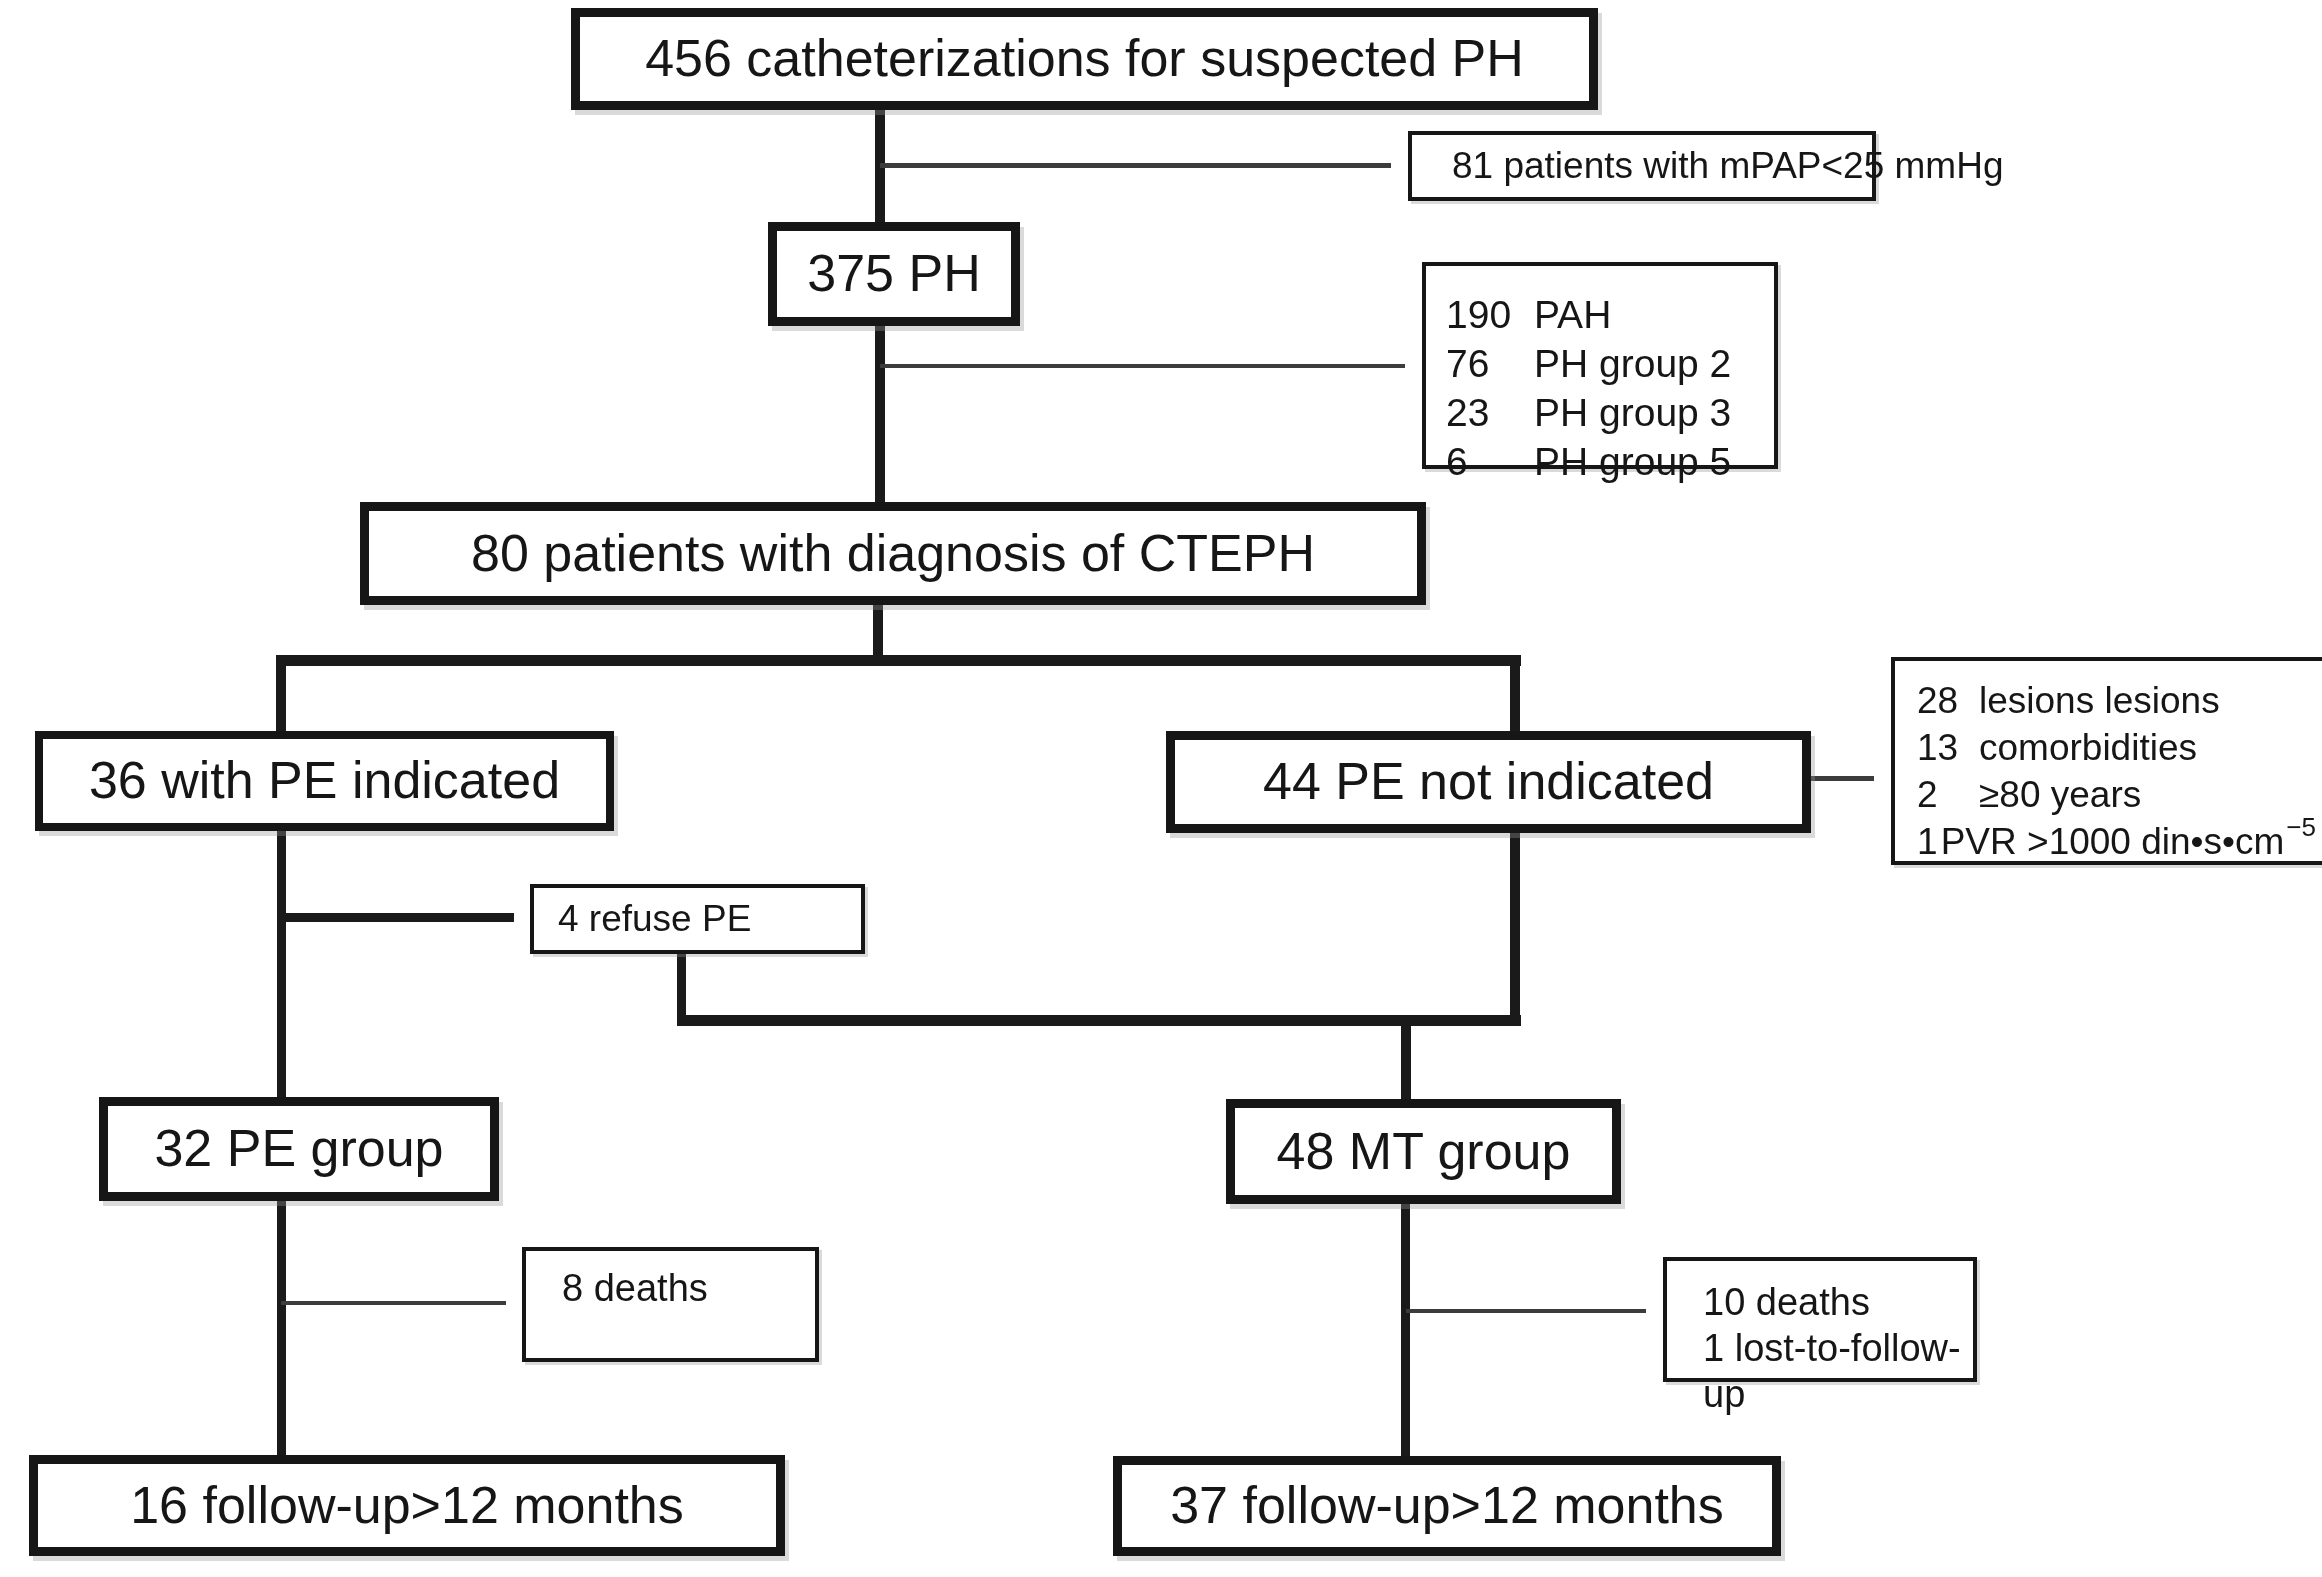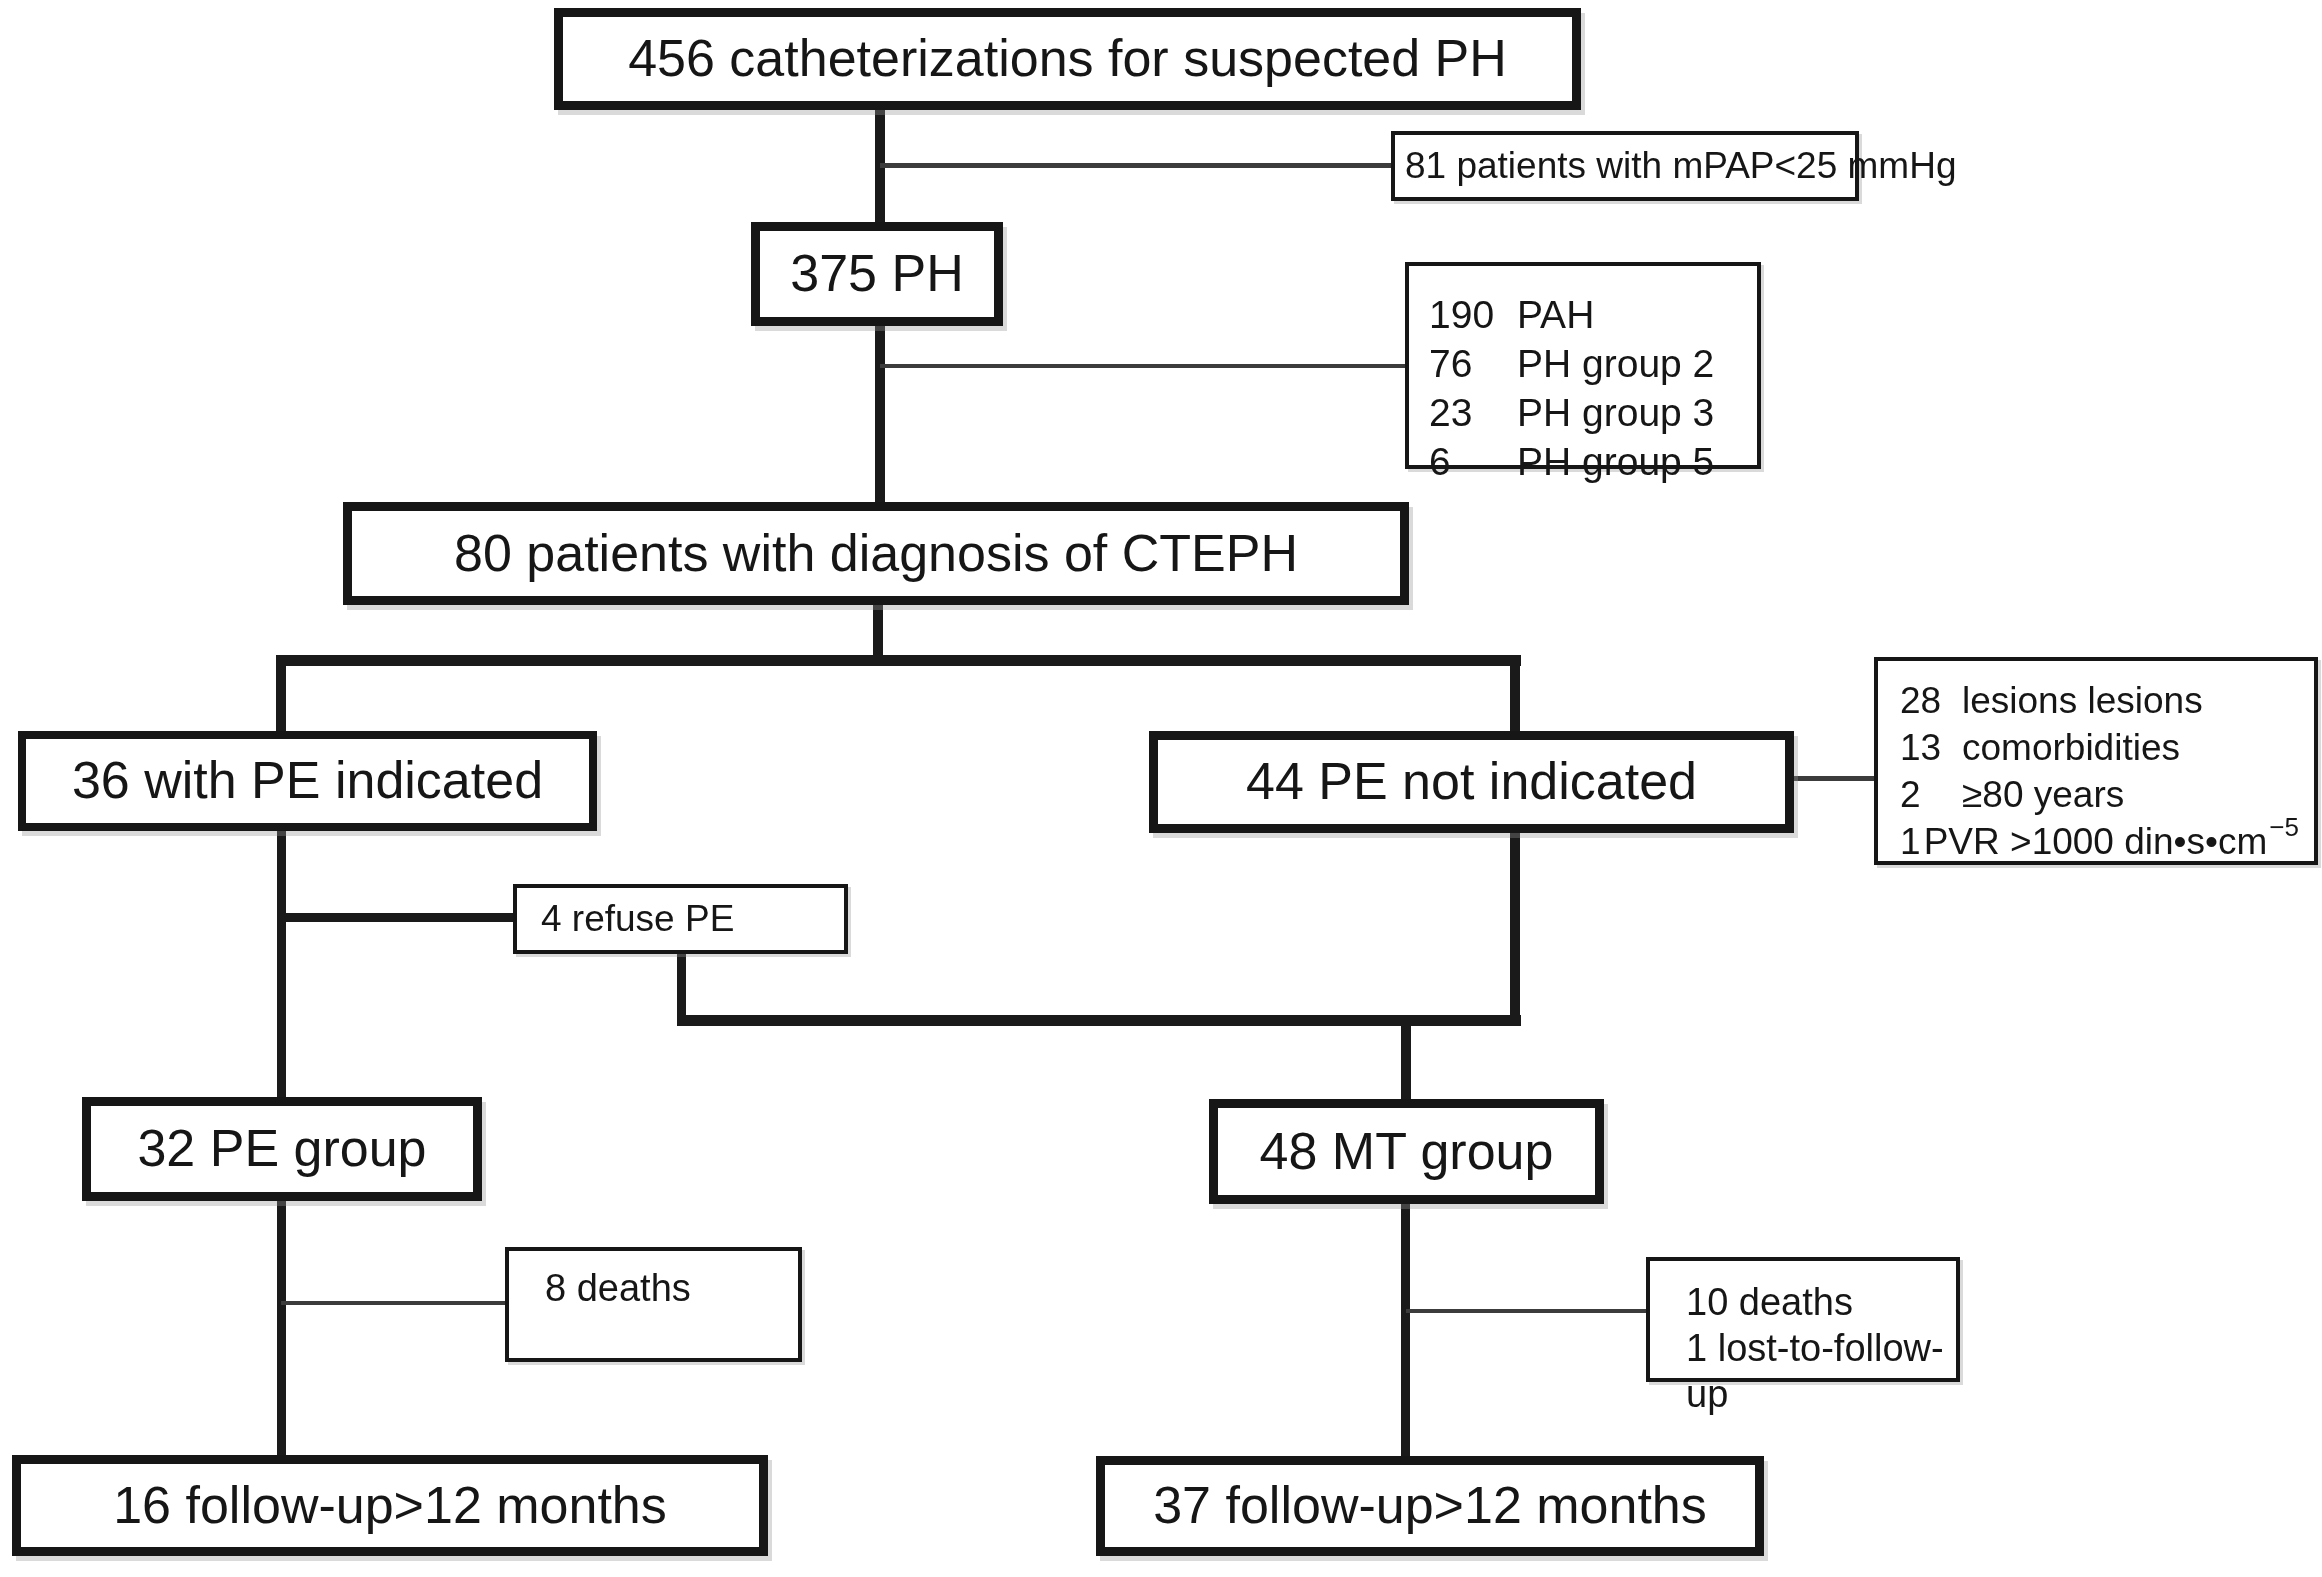--- a/index.html
+++ b/index.html
@@ -13,20 +13,21 @@
   }
   .ln{position:absolute;background:#1a1a1a;}
   .ln.thin{background:#3c3c3c;}
   .box{
     position:absolute;
     background:#ffffff;
     border:9px solid #161616;
     box-sizing:border-box;
     display:flex;align-items:center;justify-content:center;
     box-shadow:4px 5px 0 rgba(150,150,150,0.35);
+    margin-left:17px;
   }
   .box .t{
     font-size:52px;
     line-height:1.1;
     white-space:nowrap;
     color:#161616;
   }
   .box.side{
     border-width:4px;
     box-shadow:3px 3px 0 rgba(150,150,150,0.35);
@@ -64,21 +65,21 @@
   <div class="ln" style="left:277px;top:1200px;width:9px;height:257px;"></div>
   <div class="ln thin" style="left:281px;top:1301px;width:225px;height:4px;"></div>
   <div class="ln" style="left:1401px;top:1203px;width:9px;height:255px;"></div>
   <div class="ln thin" style="left:1406px;top:1309px;width:240px;height:4px;"></div>
   <div class="ln thin" style="left:1793px;top:776px;width:81px;height:5px;"></div>
 
   <div class="box" style="left:554px;top:8px;width:1027px;height:102px;">
     <span class="t">456 catheterizations for suspected PH</span>
   </div>
 
-  <div class="box side sideline" style="left:1391px;top:131px;width:468px;height:70px;padding-left:10px;">
+  <div class="box side sideline" style="left:1391px;top:131px;width:468px;height:70px;padding-left:40px;">
     <span class="t">81 patients with mPAP&lt;25 mmHg</span>
   </div>
 
   <div class="box" style="left:751px;top:222px;width:252px;height:104px;">
     <span class="t">375 PH</span>
   </div>
 
   <div class="box side list groups" style="left:1405px;top:262px;width:356px;height:207px;">
     <div class="row">
       <span class="num">190</span>

